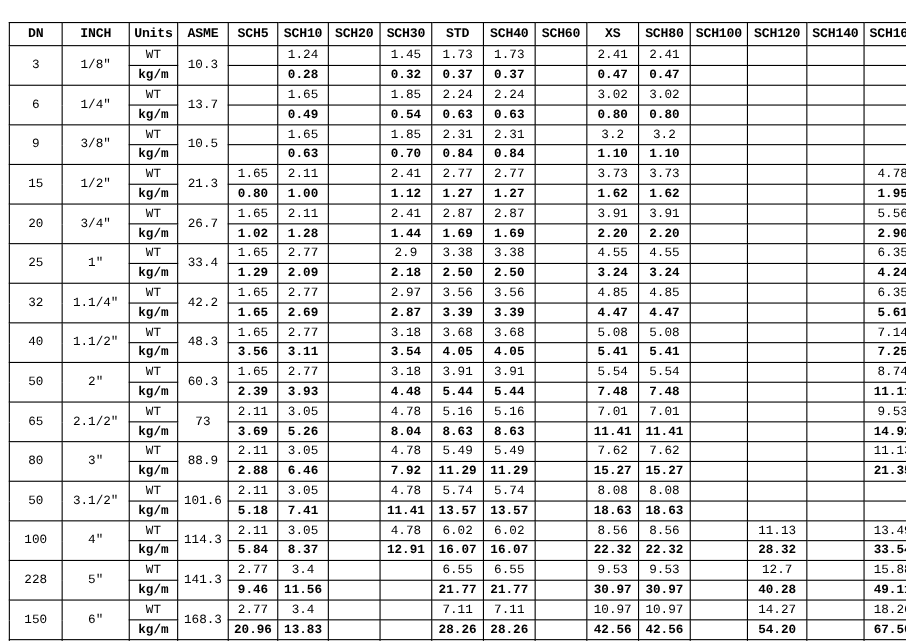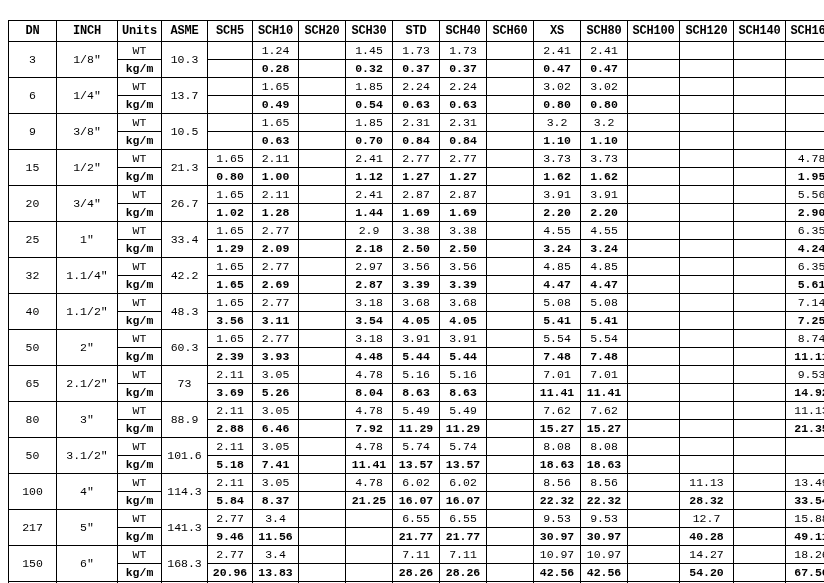--- a/index.html
+++ b/index.html
@@ -564,33 +564,33 @@
           <td class="val"></td>
           <td class="val">11.13</td>
           <td class="val"></td>
           <td class="val">13.49</td>
         </tr>
         <tr class="kg-row">
           <td class="units-cell">kg/m</td>
           <td class="val">5.84</td>
           <td class="val">8.37</td>
           <td class="val"></td>
-          <td class="val">21.25</td>
+          <td class="val">12.91</td>
           <td class="val">16.07</td>
           <td class="val">16.07</td>
           <td class="val"></td>
           <td class="val">22.32</td>
           <td class="val">22.32</td>
           <td class="val"></td>
           <td class="val">28.32</td>
           <td class="val"></td>
           <td class="val">33.54</td>
         </tr>
         <tr class="wt-row">
-          <td class="dn-cell" rowspan="2">217</td>
+          <td class="dn-cell" rowspan="2">228</td>
           <td class="inch-cell" rowspan="2">5"</td>
           <td class="units-cell">WT</td>
           <td class="asme-cell" rowspan="2">141.3</td>
           <td class="val">2.77</td>
           <td class="val">3.4</td>
           <td class="val"></td>
           <td class="val"></td>
           <td class="val">6.55</td>
           <td class="val">6.55</td>
           <td class="val"></td>

